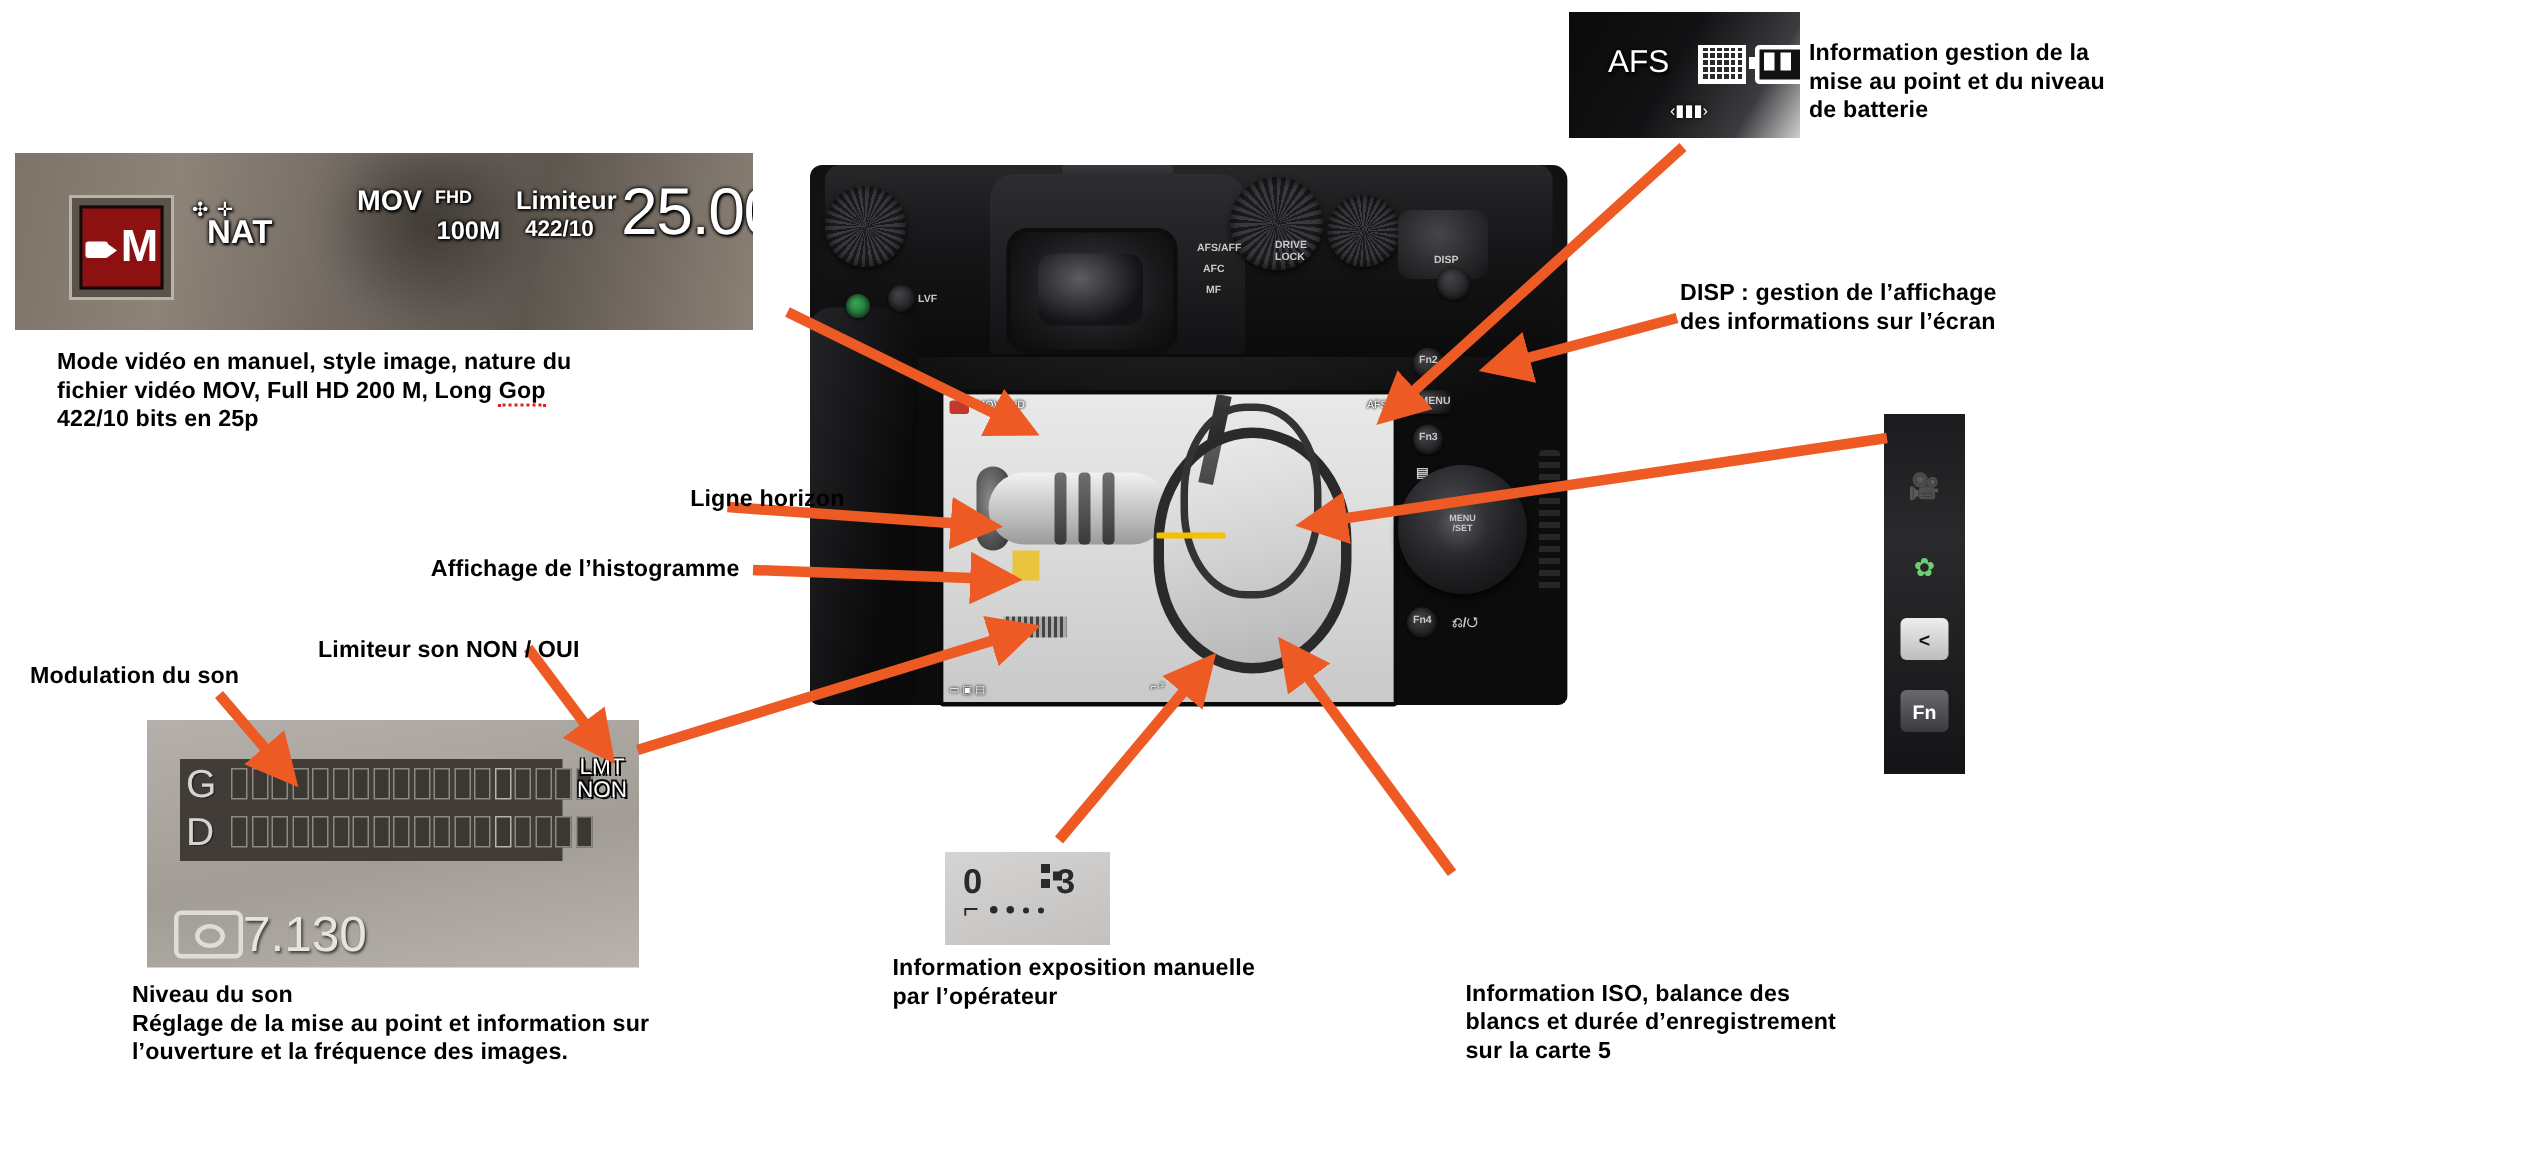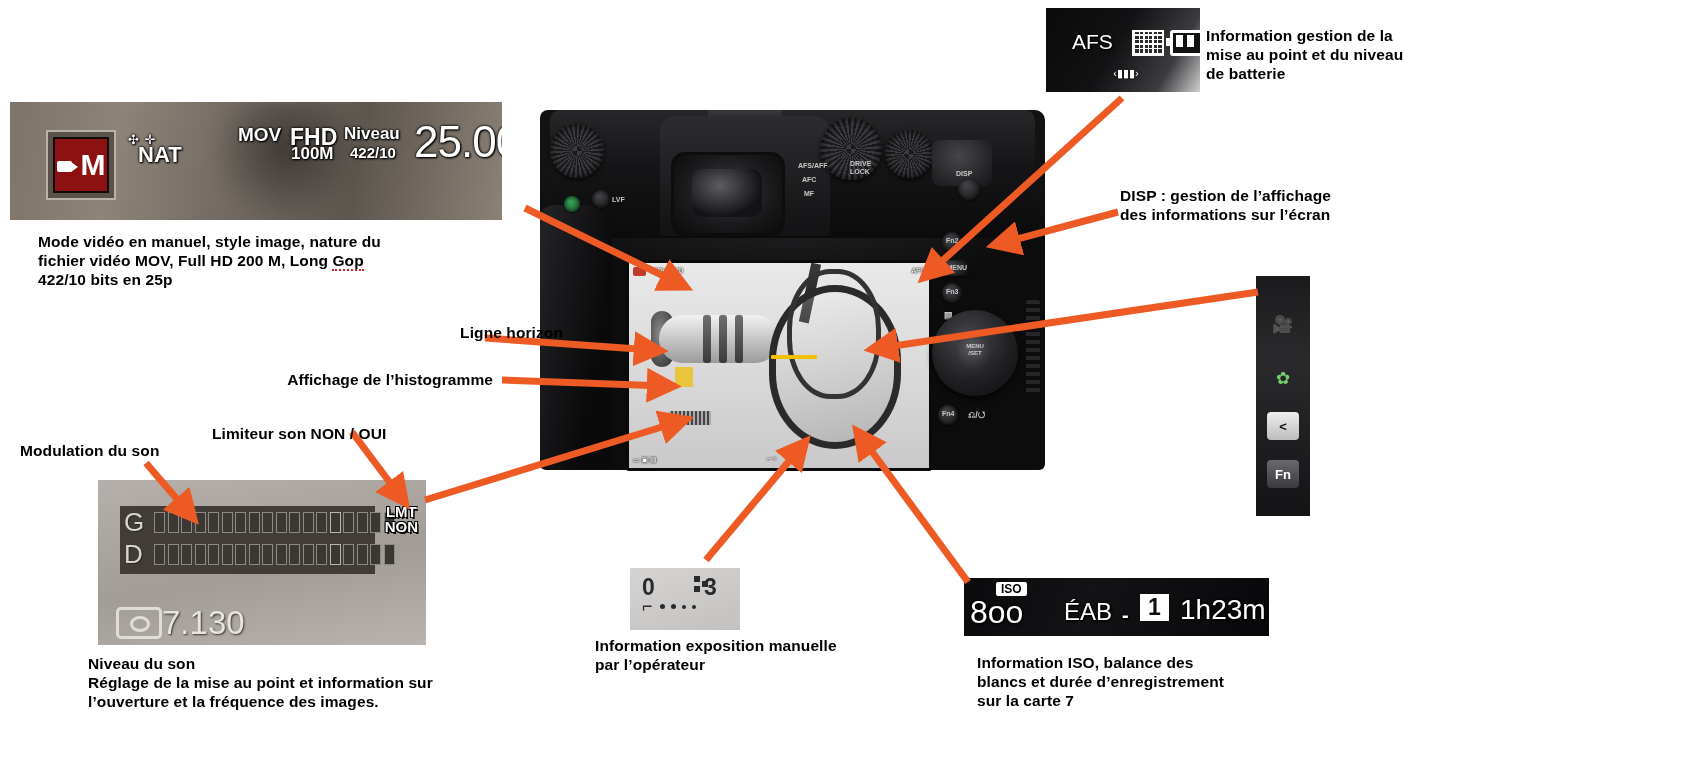--- a/index.html
+++ b/index.html
@@ -128,21 +128,21 @@
   #inset-audio{left:98px;top:480px;width:328px;height:165px;
      background:linear-gradient(170deg,#b5b0ab,#a29c96 55%,#b8b3ae 100%);}
   .meterbox{position:absolute;left:22px;top:26px;width:255px;height:68px;
      background:#413c38;}
   .ch{position:absolute;color:#d8d4d0;font-size:26px;line-height:26px;
      font-weight:normal;font-family:"Liberation Sans",sans-serif;
      text-shadow:1px 1px 0 #2a2522;}
   .segrow{position:absolute;display:flex;gap:2.5px;}
   .seg{width:9px;height:19px;background:#3b3733;border:1.5px solid #8e8984;}
   .lmt{position:absolute;right:8px;top:24px;color:#fff;font-size:15px;
-     font-weight:bold;line-height:15px;text-align:center;
+     font-weight:normal;line-height:15px;text-align:center;
      text-shadow:1.5px 1.5px 0 #000,-1px -1px 0 #000,1px -1px 0 #000,-1px 1px 0 #000;}
   .botvals{position:absolute;left:18px;bottom:6px;width:292px;
      display:flex;align-items:center;color:#e8e4e0;}
   .meterbtn{width:40px;height:26px;border:3px solid #e0dcd8;border-radius:5px;
      position:relative;}
   .meterbtn::after{content:"";position:absolute;left:11px;top:6px;width:14px;height:10px;
      border:3px solid #e0dcd8;border-radius:50%;}
   .bigval{font-size:33px;line-height:33px;font-family:"Liberation Sans",sans-serif;
      text-shadow:1px 1px 2px #3a3530;}
 
@@ -266,23 +266,23 @@
       <div class="modebox-in">
         <span class="camicon">
           <span class="camdots"><i></i><i></i></span>
         </span>
         <span style="color:#fff;font-size:30px;font-weight:bold;line-height:30px;margin-left:2px;">M</span>
       </div>
     </div>
     <div class="osd" style="left:118px;top:30px;font-size:13px;letter-spacing:1px;">✣ ✛</div>
     <div class="osd" style="left:128px;top:40px;font-size:22px;font-weight:bold;">NAT</div>
     <div class="osd" style="left:228px;top:22px;font-size:19px;font-weight:bold;">MOV</div>
-    <div class="osd" style="left:280px;top:22px;font-size:23px;font-weight:bold;">FHD</div>
+    <div class="osd" style="left:280px;top:22px;font-size:12px;font-weight:bold;">FHD</div>
     <div class="osd" style="left:281px;top:42px;font-size:17px;font-weight:bold;">100M</div>
-    <div class="osd" style="left:334px;top:22px;font-size:17px;font-weight:bold;">Niveau</div>
+    <div class="osd" style="left:334px;top:22px;font-size:17px;font-weight:bold;">Limiteur</div>
     <div class="osd" style="left:340px;top:42px;font-size:15px;font-weight:bold;">422/10</div>
     <div class="osd" style="left:404px;top:15px;font-size:44px;font-weight:normal;letter-spacing:-1px;">25.00p</div>
   </div>
 
   <div class="inset" id="inset-afs">
     <div class="afs-txt">AFS</div>
     <div class="gridicon"></div>
     <div class="batt">
       <i style="left:3px"></i>
         <i style="left:14px"></i>
@@ -356,28 +356,20 @@
     <div class="expo-mark" style="left:72px;top:13px"></div>
     <div class="expo-dots">
       <i></i>
         <i></i>
         <i style="width:4px;height:4px"></i>
         <i style="width:4px;height:4px"></i>
     </div>
     <div class="expo-num" style="left:12px;top:28px;font-size:18px">⌐</div>
   </div>
 
-  <div class="inset" id="inset-iso">
-    <div class="iso-badge">ISO</div>
-    <div class="osd" style="left:6px;top:16px;font-size:32px;font-weight:normal;">8oo</div>
-    <div class="osd" style="left:100px;top:20px;font-size:24px;">ÉAB</div>
-    <div class="osd" style="left:158px;top:26px;font-size:20px;font-weight:bold;">-</div>
-    <div class="wb-box" style="left:176px;top:16px;">1</div>
-    <div class="osd" style="left:216px;top:16px;font-size:28px;">1h23m</div>
-  </div>
 
   <div class="inset" id="inset-fn">
     <div class="fnicon" style="top:38px;font-size:17px">🎥</div>
     <div class="fnicon" style="top:92px;font-size:17px;color:#6ecf6e">✿</div>
     <div class="fnchip" style="top:136px">&lt;</div>
     <div class="fnchip" style="top:184px;background:linear-gradient(#6a6a6e,#3a3a3e);color:#fff">Fn</div>
   </div>
 
   <svg class="arrowsvg" viewBox="0 0 1694 778">
     <defs>
@@ -421,16 +413,16 @@
 
   <div class="ann" style="left:595px;top:636px;width:290px">Information exposition manuelle
 par l’opérateur</div>
 
   <div class="ann" style="left:88px;top:654px;width:420px">Niveau du son
 Réglage de la mise au point et information sur
 l’ouverture et la fréquence des images.</div>
 
   <div class="ann" style="left:977px;top:653px;width:300px">Information ISO, balance des
 blancs et durée d’enregistrement
-sur la carte 7</div>
+sur la carte 5</div>
 
 
 </div>
 
 </body></html>

